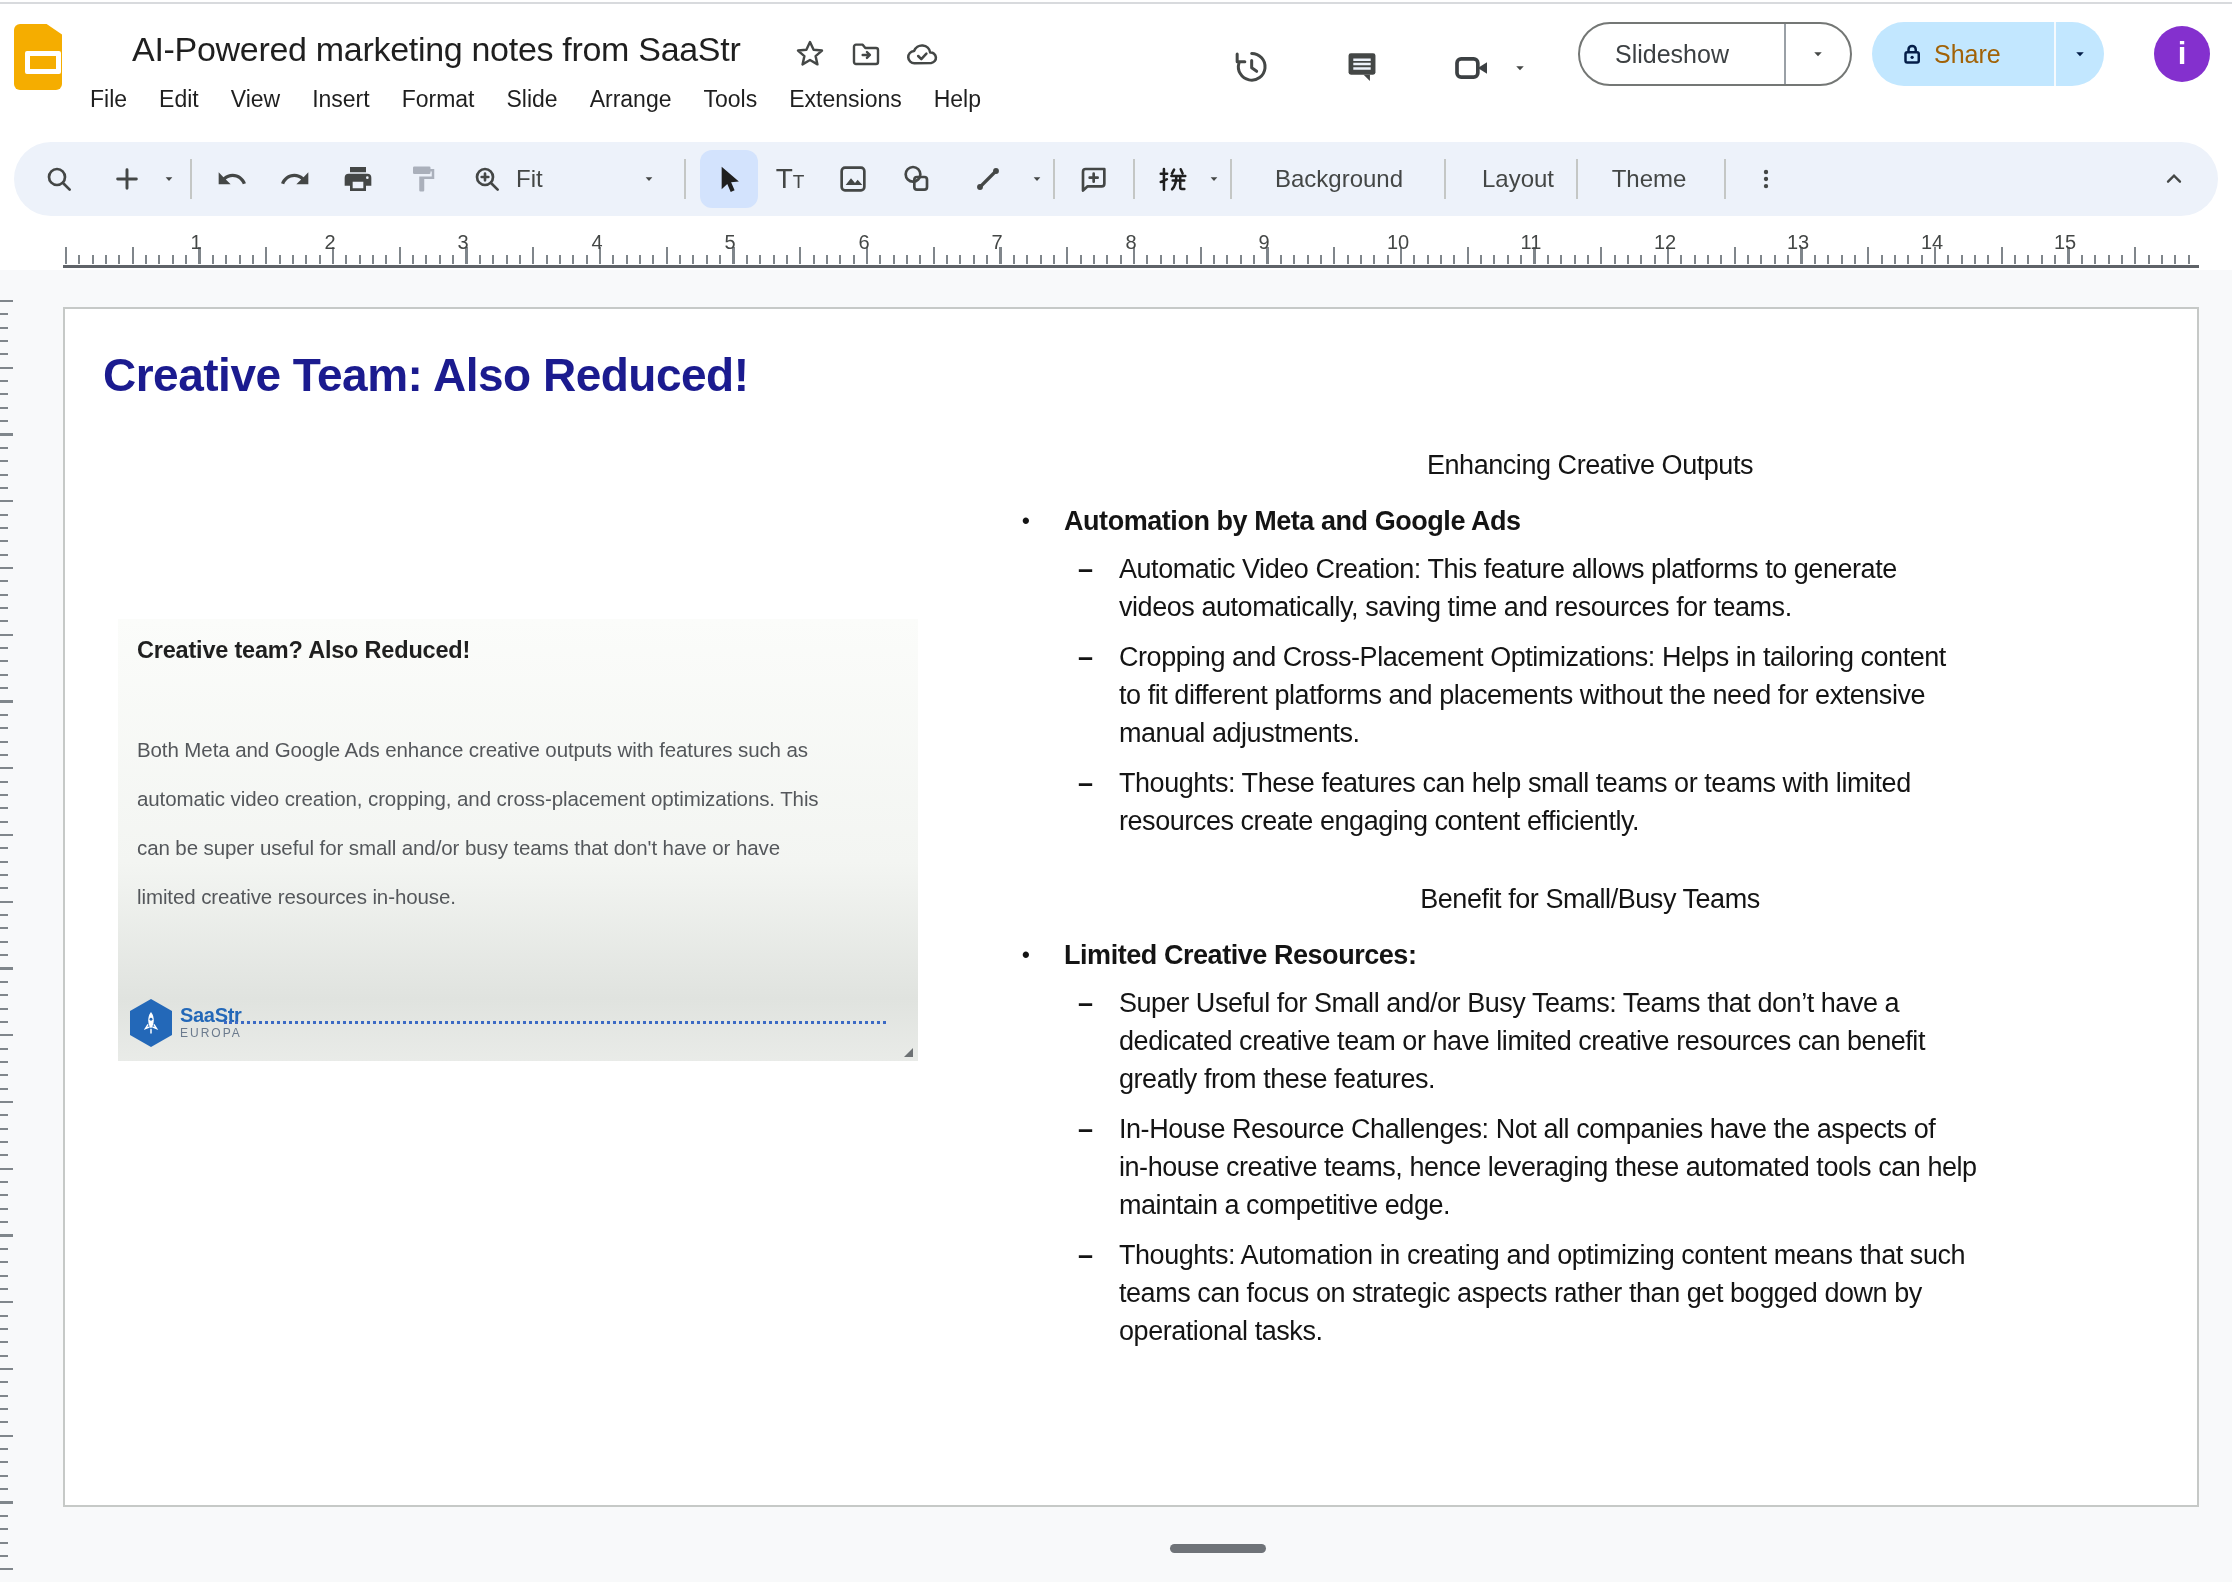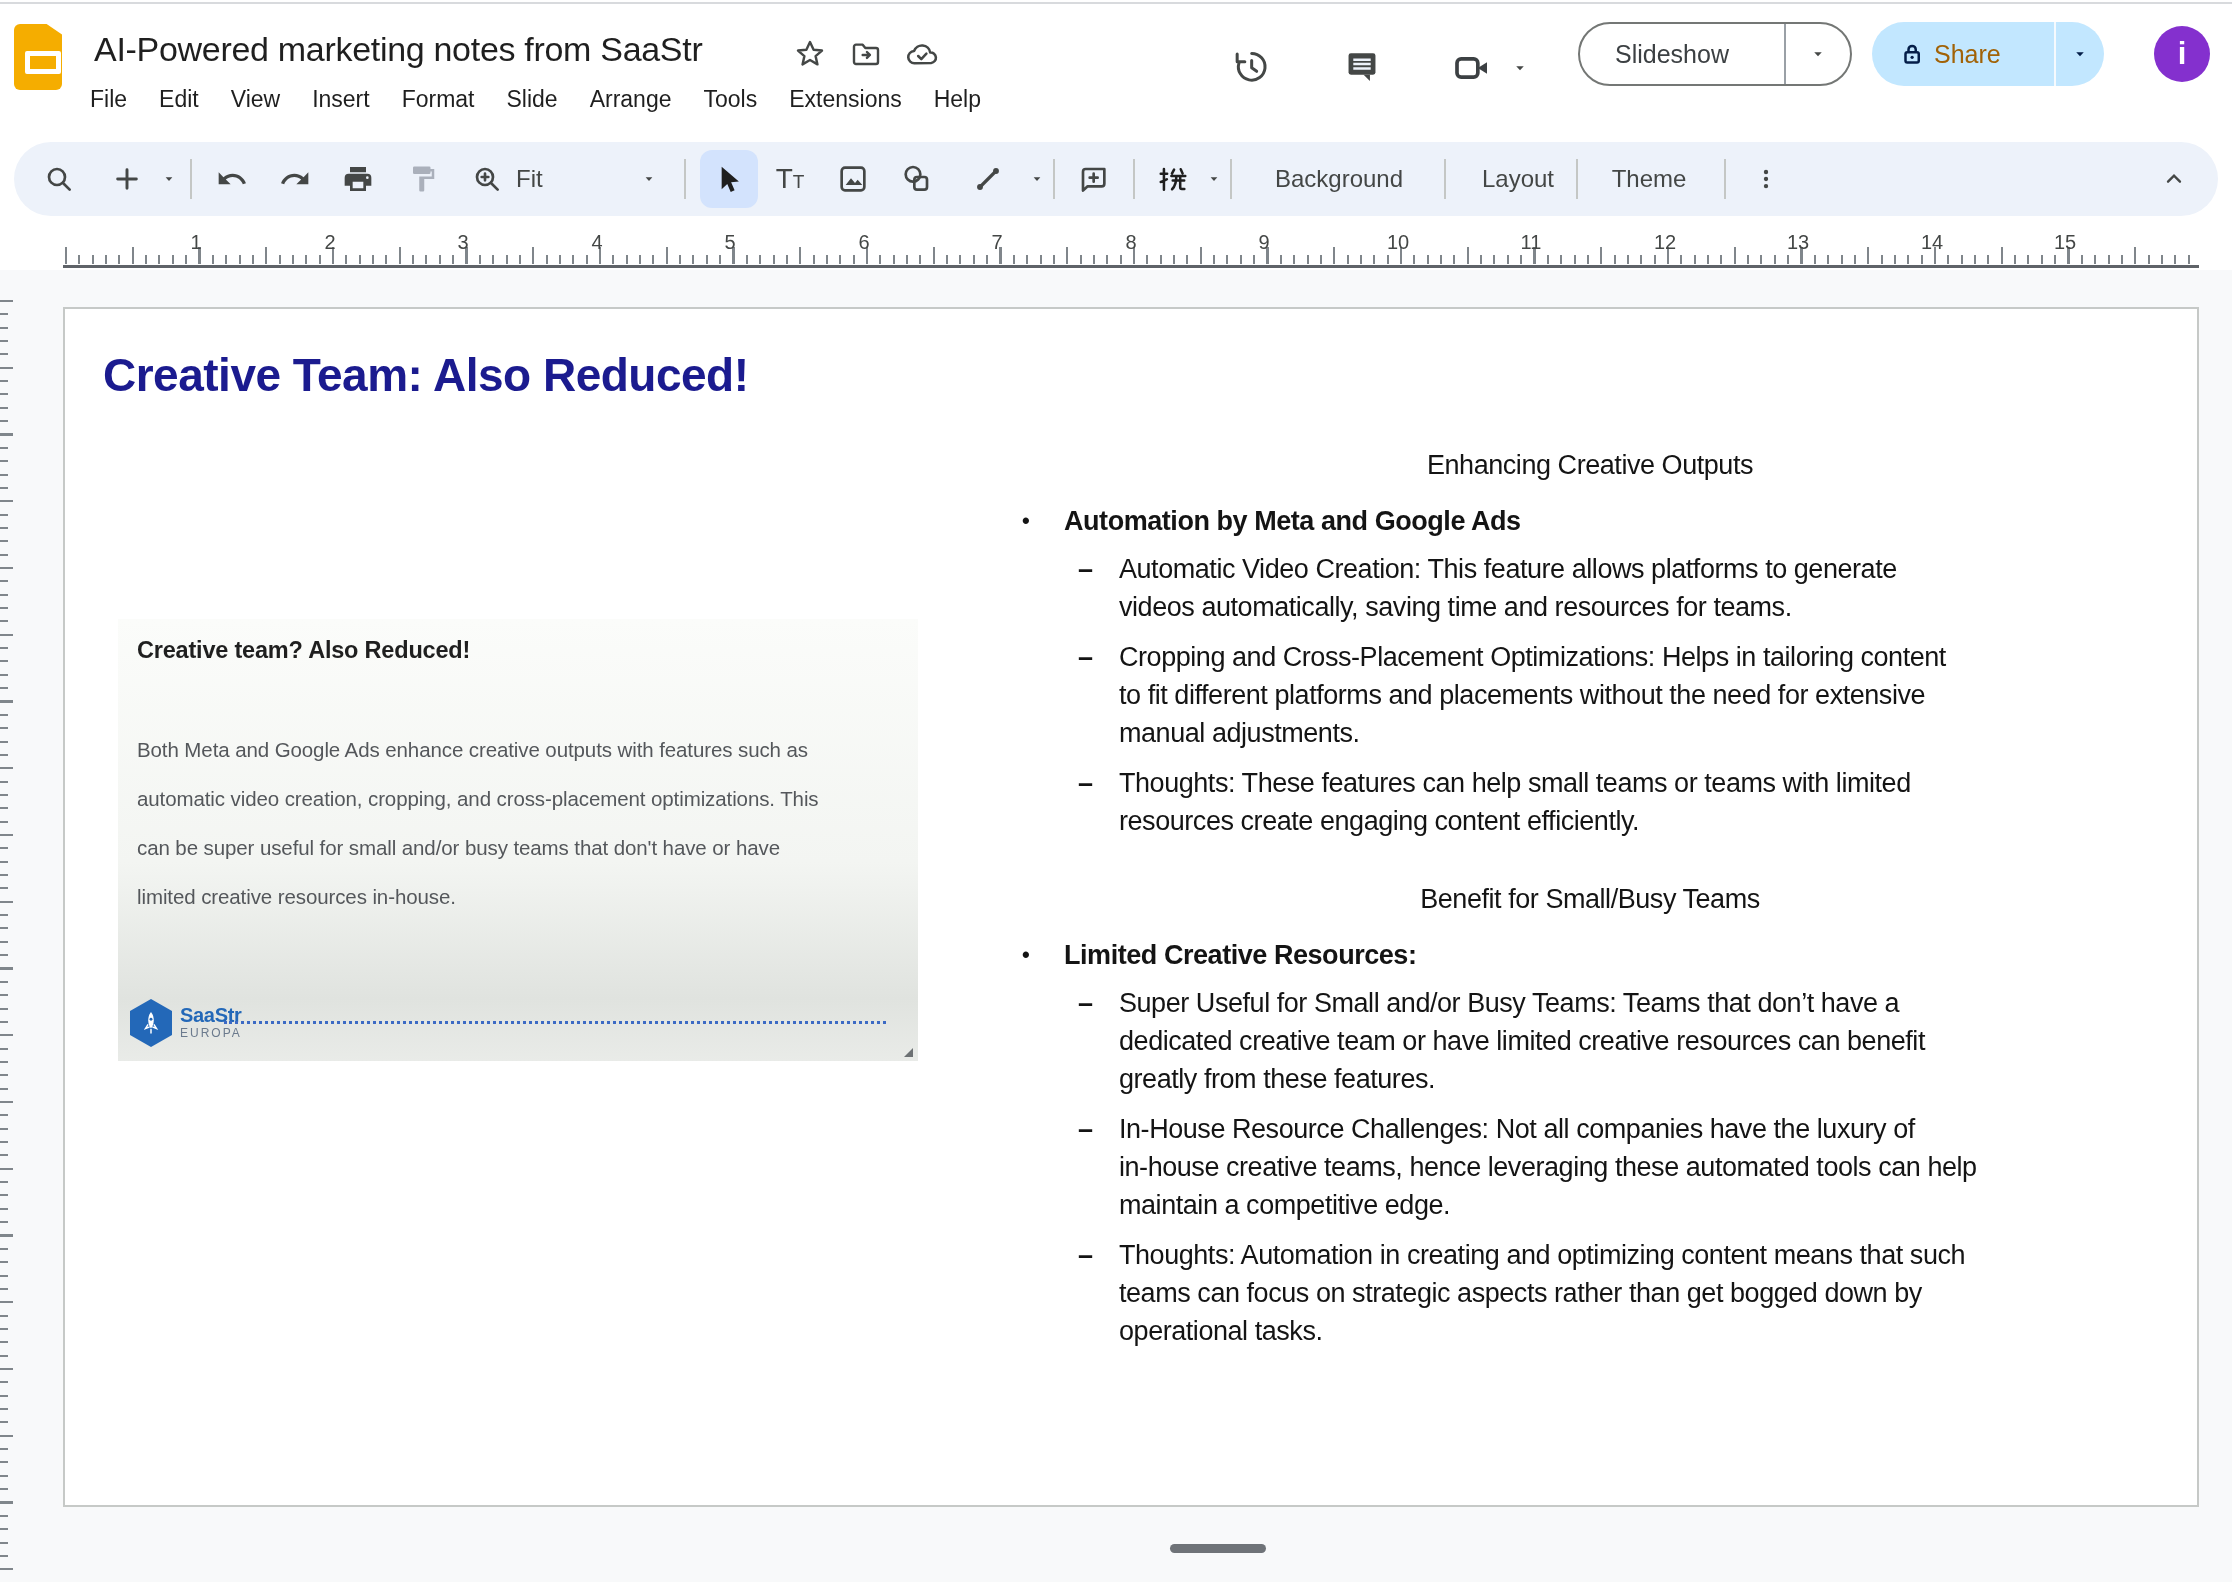--- a/index.html
+++ b/index.html
@@ -2,21 +2,21 @@
 <html><head>
 <meta charset="utf-8">
 <style>
   html,body{margin:0;padding:0;background:#fff;font-family:"Liberation Sans",sans-serif;}
   #app{position:relative;width:2232px;height:1582px;background:#fff;overflow:hidden;}
   .abs{position:absolute;}
   .ico{display:flex;align-items:center;justify-content:center;}
   svg{display:block;}
   
   .topline{position:absolute;left:0;top:2px;width:100%;height:2px;background:#d8dadd;}
-  .doc-title{font-size:34px;color:#1f1f1f;letter-spacing:-.3px;white-space:nowrap;}
+  .doc-title{font-size:34px;color:#1f1f1f;letter-spacing:-.3px;white-space:nowrap;margin-left:38px;}
   .menubar{position:absolute;left:74px;top:80px;display:flex;height:38px;align-items:center;}
   .menu-item{padding:0 16px;font-size:23px;color:#1f1f1f;line-height:38px;border-radius:10px;cursor:default;}
   
   .toolbar{position:absolute;left:14px;top:142px;width:2204px;height:74px;background:#edf2fa;border-radius:37px;}
   .tb{position:absolute;top:147px;height:64px;display:flex;align-items:center;justify-content:center;}
   .sep{position:absolute;top:159px;width:2px;height:40px;background:#c4c7c5;}
   .tbtxt{font-size:24px;color:#444746;white-space:nowrap;}
   .selected-tool{position:absolute;left:700px;top:150px;width:58px;height:58px;border-radius:12px;background:#d3e3fd;display:flex;align-items:center;justify-content:center;}
   
   .ruler{position:absolute;left:63px;top:228px;width:2136px;height:40px;}
@@ -378,21 +378,21 @@
       <span>
         <span class="lead">Super Useful for Small and/or Busy Teams:</span><span> Teams that don’t have a</span>
         <div>dedicated creative team or have limited creative resources can benefit</div>
         <div>greatly from these features.</div>
       </span>
     </div>
 
     <div class="note-item">
       <span class="mark">–</span>
       <span>
-        <span class="lead">In-House Resource Challenges:</span><span> Not all companies have the luxury of</span>
+        <span class="lead">In-House Resource Challenges:</span><span> Not all companies have the aspects of</span>
         <div>in-house creative teams, hence leveraging these automated tools can help</div>
         <div>maintain a competitive edge.</div>
       </span>
     </div>
 
     <div class="note-item">
       <span class="mark">–</span>
       <span>
         <span class="lead">Thoughts:</span><span> Automation in creating and optimizing content means that such</span>
         <div>teams can focus on strategic aspects rather than get bogged down by</div>

